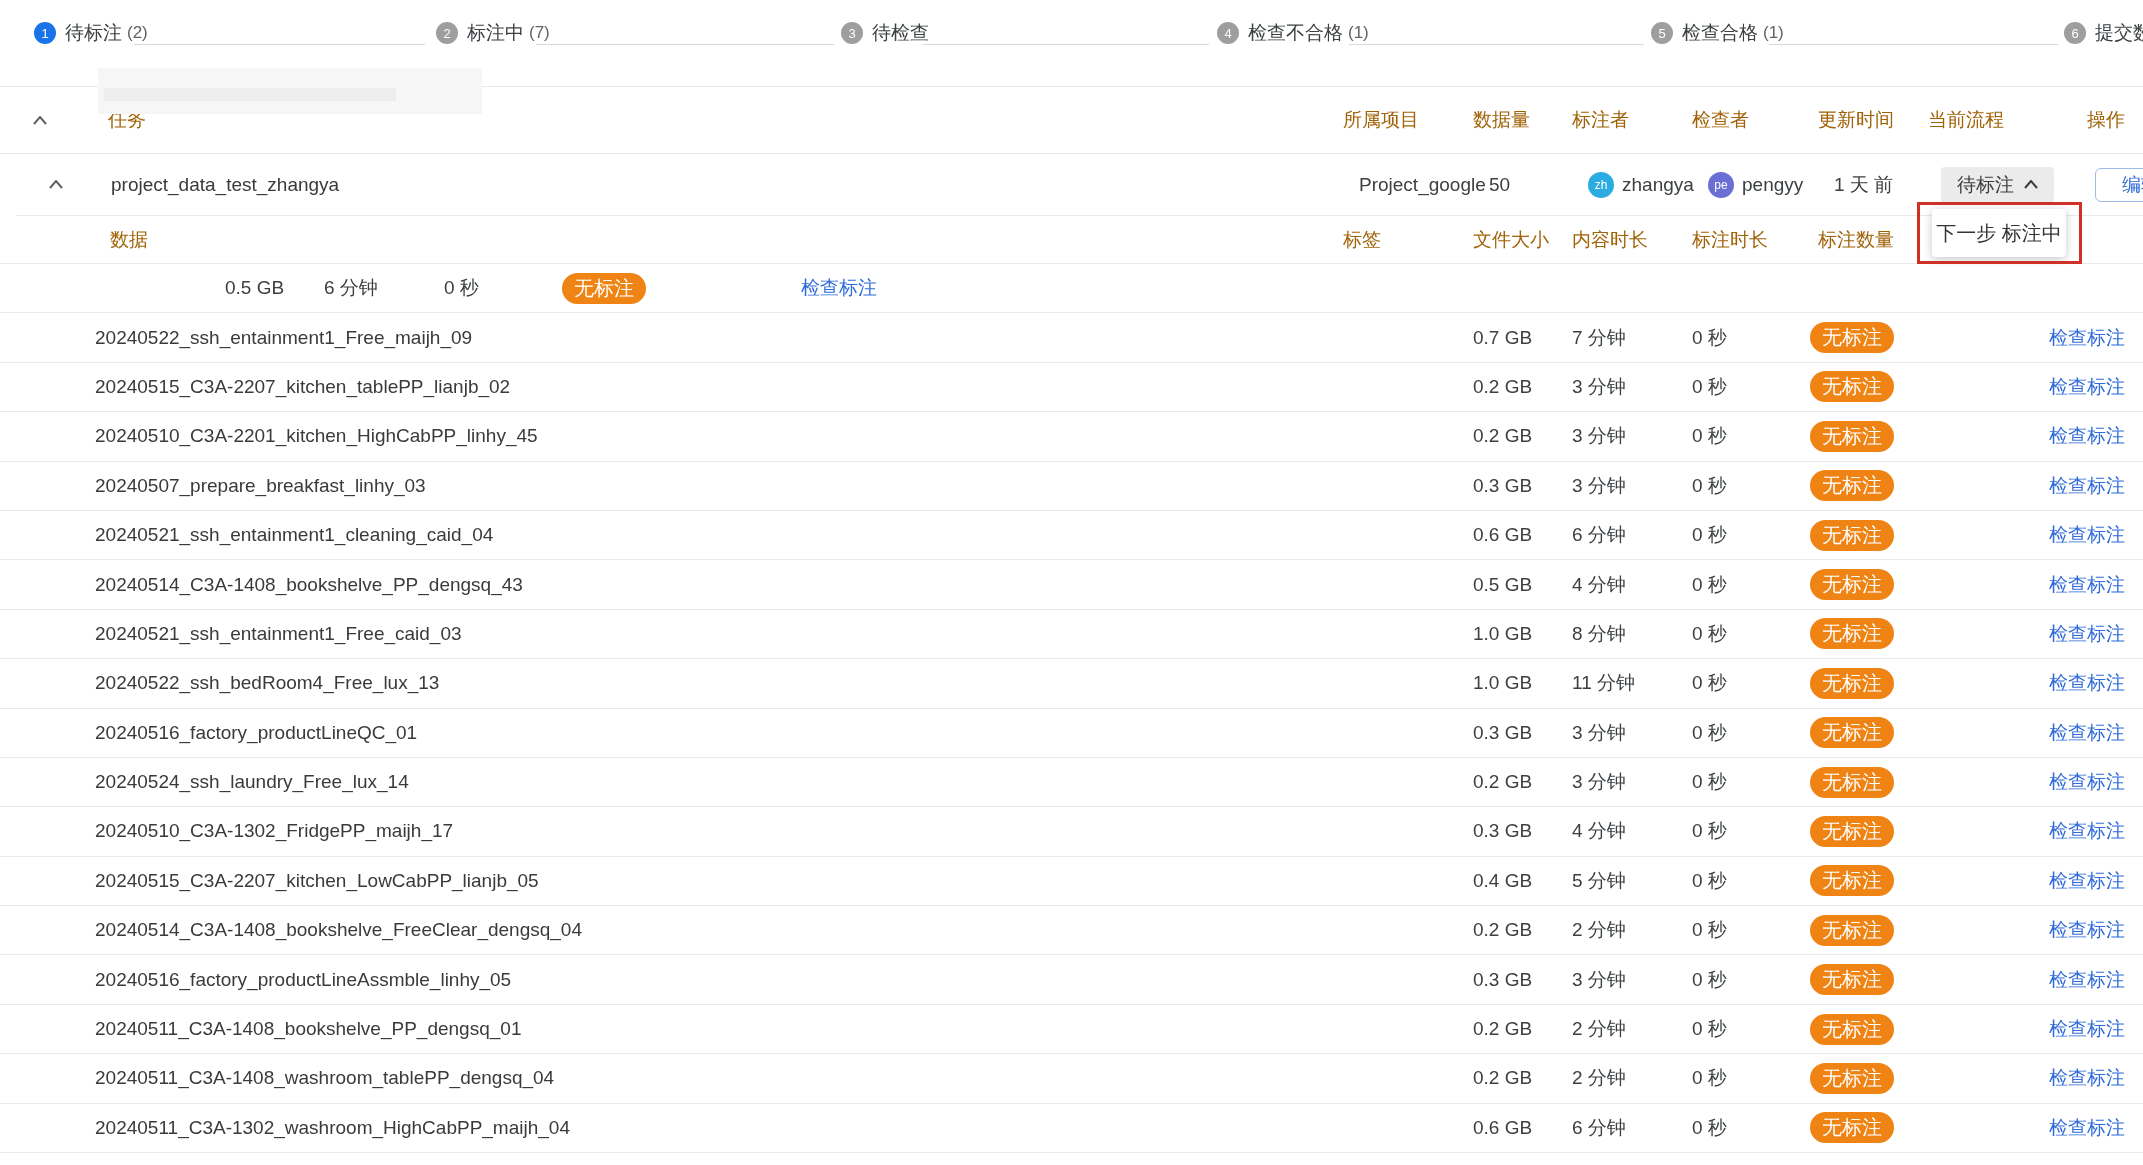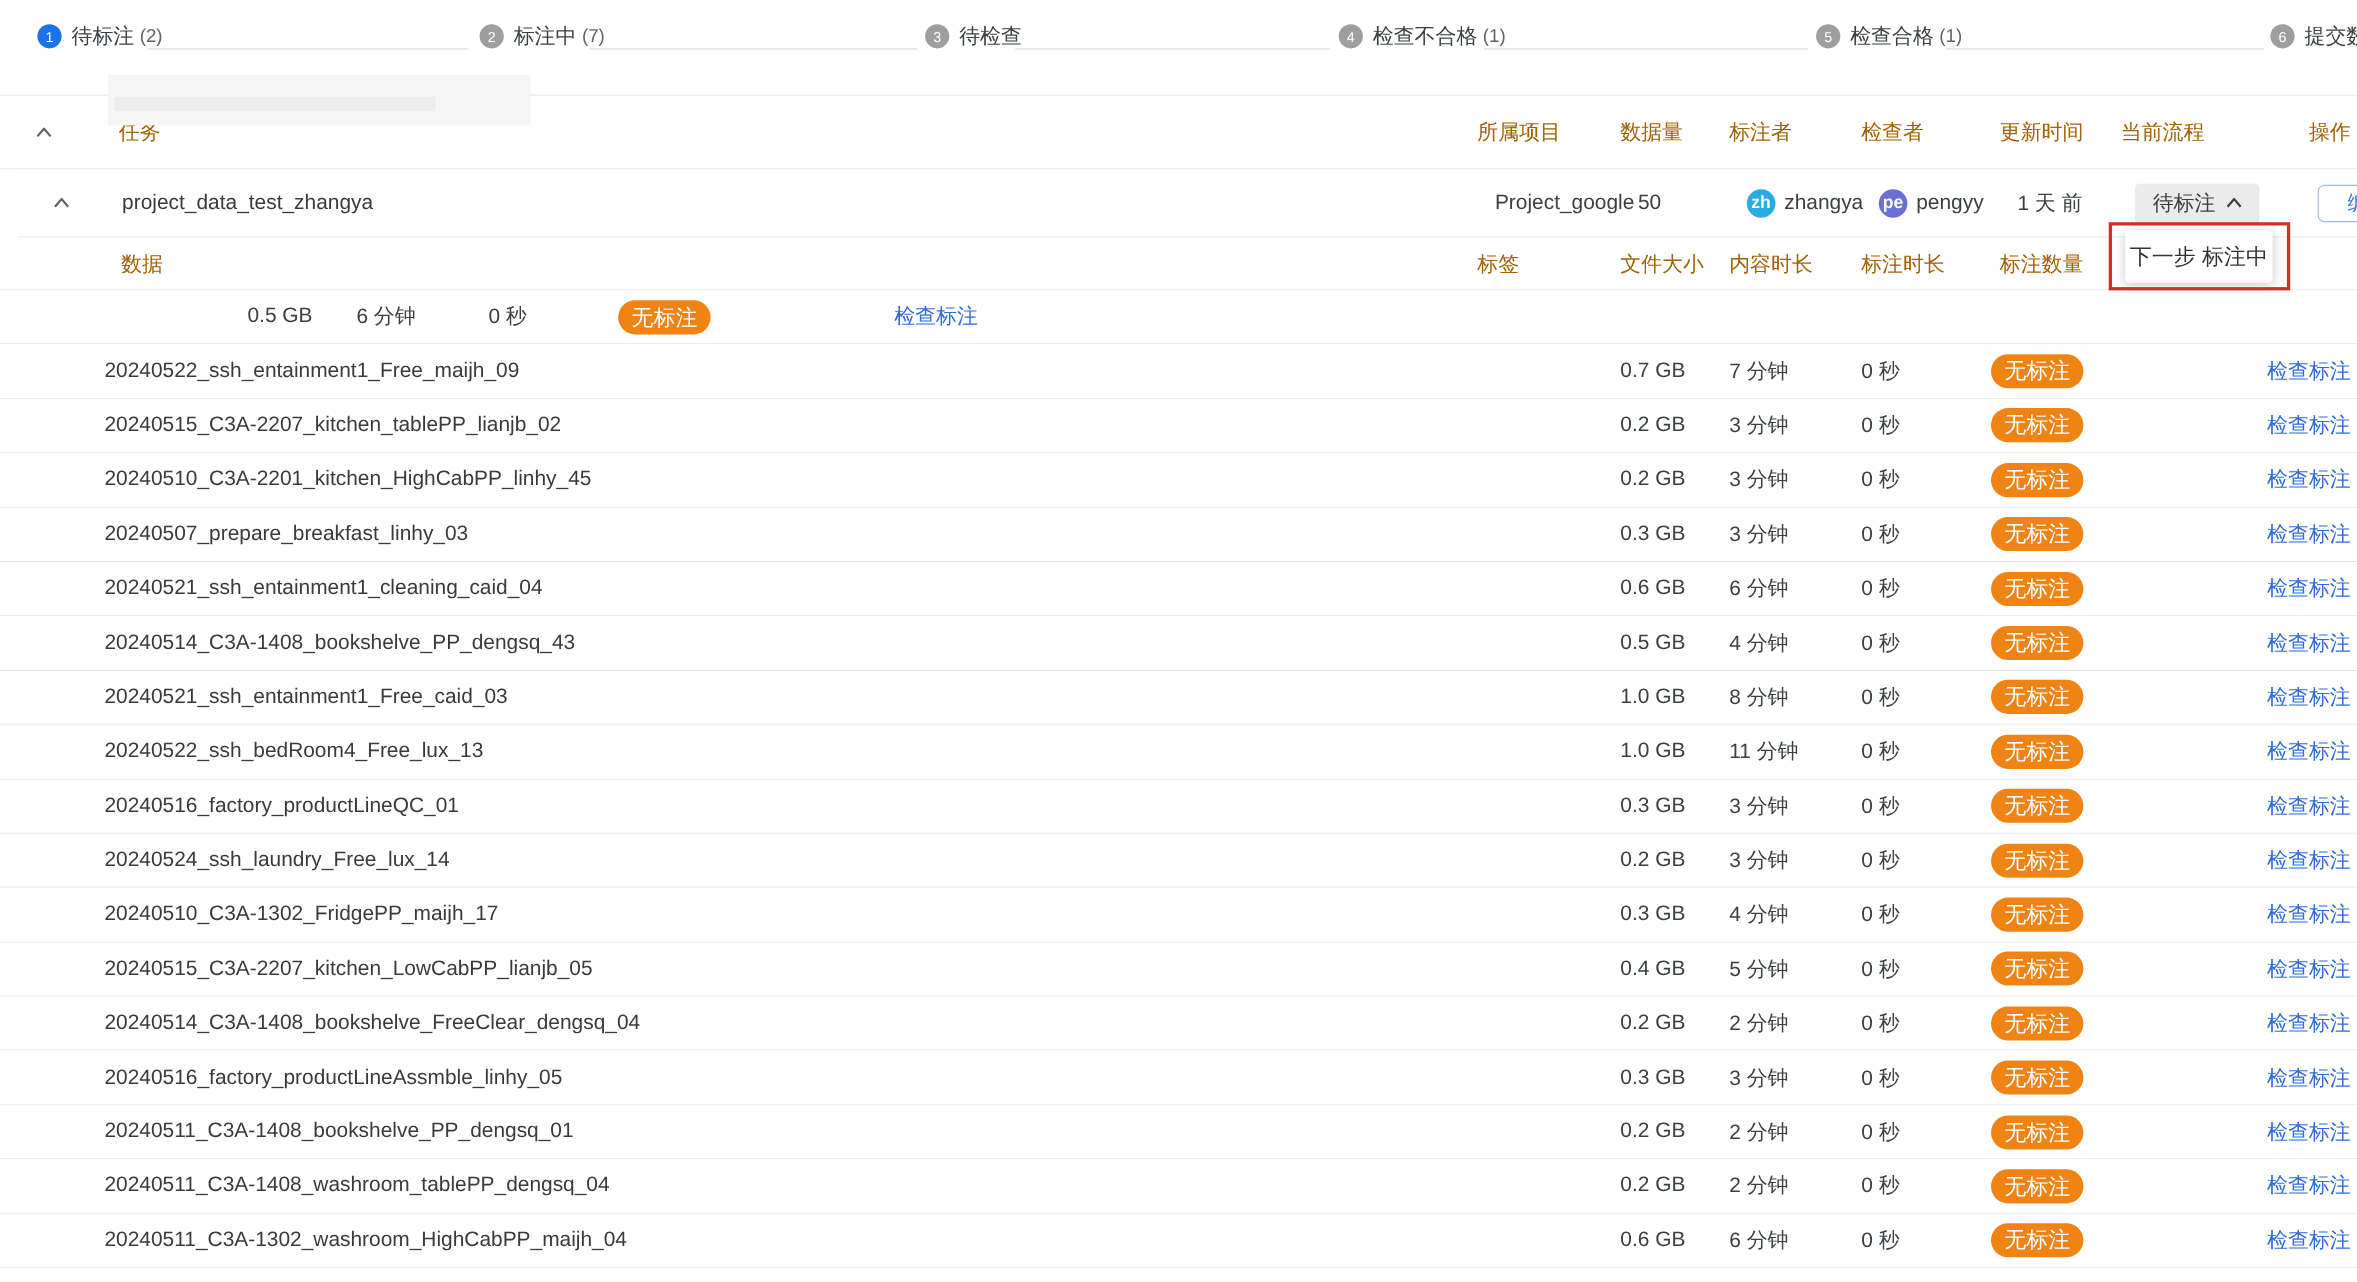--- a/index.html
+++ b/index.html
@@ -33,31 +33,31 @@
 
   .cell { display:flex; align-items:center; font-size:19px; color:#3c4043; white-space:nowrap; overflow:visible; }
   .c-caret { width:95px; padding-left:33px; flex:0 0 auto; }
   .c-name  { flex:1 1 auto; min-width:0; }
   .c1 { width:130px; flex:0 0 auto; }
   .c2 { width:99px;  flex:0 0 auto; }
   .c3 { width:120px; flex:0 0 auto; }
   .c4 { width:126px; flex:0 0 auto; }
   .c5 { width:110px; flex:0 0 auto; }
   .c6 { width:115px; flex:0 0 auto; position:relative; }
-  .c7 { width:100px; flex:0 0 auto; justify-content:flex-end; padding-right:6px; }
+  .c7 { width:100px; flex:0 0 auto; justify-content:flex-end; padding-right:18px; }
 
   .head .cell, .subhead .cell { font-weight:500; color:#a16207; }
   .head .c-name { padding-left:13px; }
   .subhead .c-name { padding-left:15px; }
   .project .c-name, .drow .c-name { color:#3a3a3a; }
 
   .chevron { width:14px; height:9px; stroke:#5f6368; fill:none; stroke-width:2; cursor:pointer; }
 
-  .avatar { width:26px; height:26px; border-radius:50%; color:#fff; font-size:16px;
-    display:inline-flex; align-items:center; justify-content:center; margin-right:8px; flex:0 0 auto;font-weight:bold; }
+  .avatar { width:26px; height:26px; border-radius:50%; color:#fff; font-size:12px;
+    display:inline-flex; align-items:center; justify-content:center; margin-right:8px; flex:0 0 auto; }
 
   .flow-btn { position:relative; left:-3px; display:inline-flex; align-items:center; gap:10px;
     height:36px; padding:0 16px; background:#ebebeb; border-radius:4px; font-size:19px;
     color:#3c3c3c; cursor:pointer; border:none; }
   .flow-btn .chevron { stroke:#3c3c3c; }
 
   .edit-btn { display:inline-flex; align-items:center; justify-content:center; height:34px;
     width:92px; margin-right:-46px; border:1px solid #9db9e8; border-radius:6px;
     background:#fff; color:#2f6bd9; font-size:19px; cursor:pointer; flex:0 0 auto; }
 

